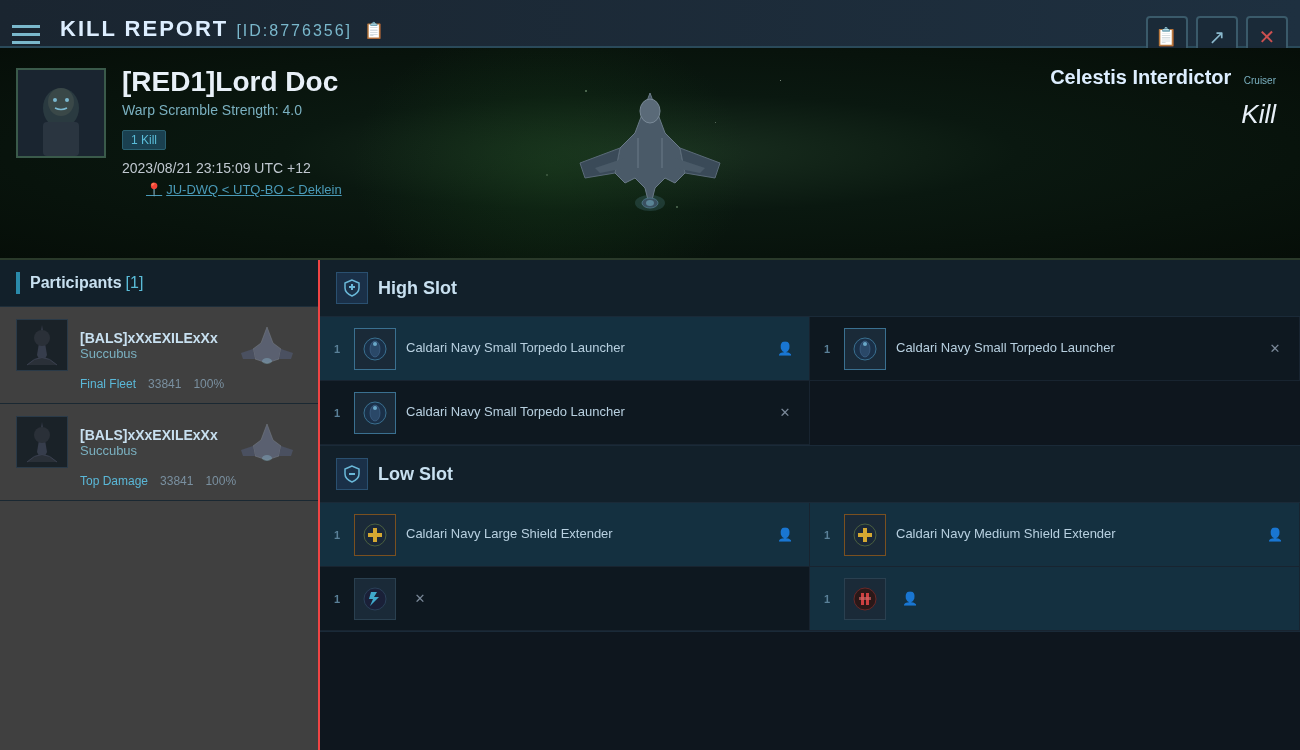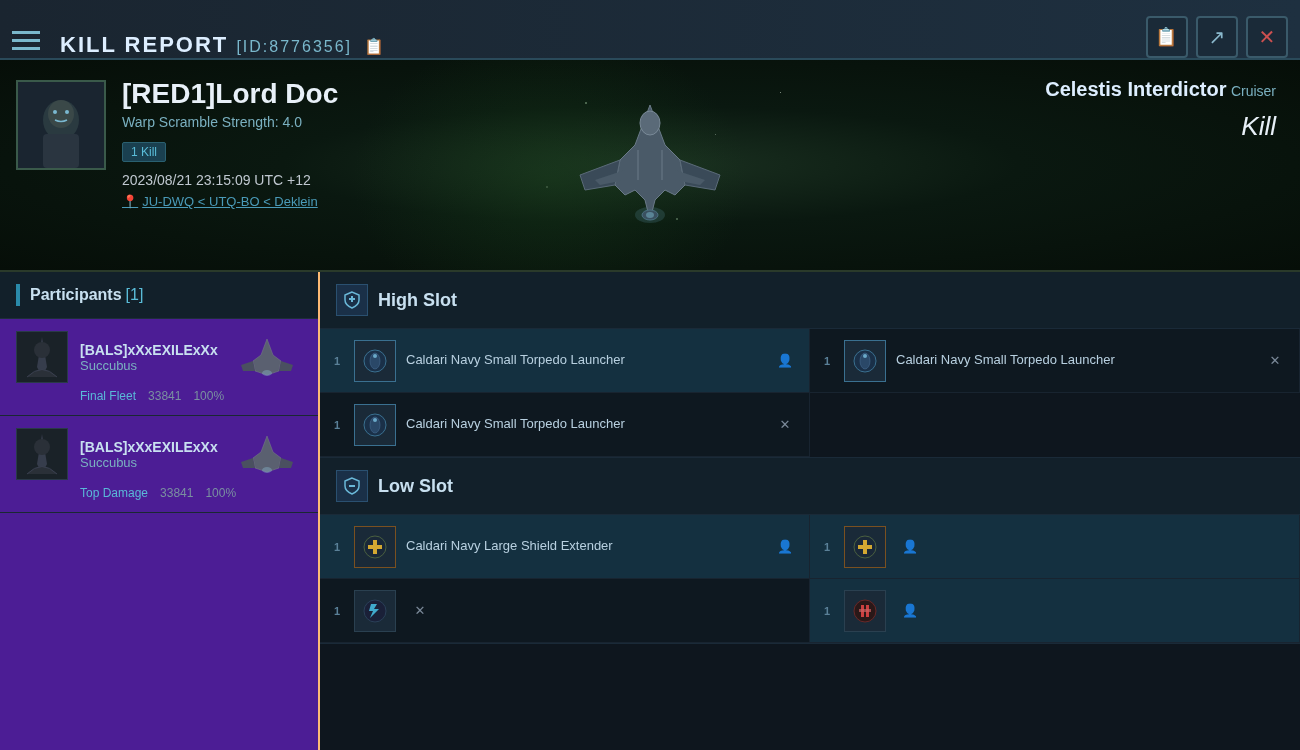--- a/index.html
+++ b/index.html
@@ -8,25 +8,25 @@
       height: 750px;
       background: #0d1117;
       font-family: 'Segoe UI', Arial, sans-serif;
       color: #c8d0d8;
       overflow: hidden;
     }
 
     
     .header {
       display: flex;
-      align-items: flex-end;
+      align-items: flex-start;
       background: linear-gradient(90deg, #1a2530 0%, #1e3040 100%);
       border-bottom: 2px solid #2a4a5a;
-      height: 60px;
-      padding: 0 12px;
+      height: 48px;
+      padding: 16px 12px;
     }
     .header-menu-btn {
       width: 36px; height: 36px;
       display: flex; flex-direction: column; justify-content: center; gap: 5px;
       cursor: pointer; margin-right: 12px;
     }
     .header-menu-btn span {
       display: block; width: 28px; height: 3px;
       background: #7ab8cc;
     }
@@ -115,20 +115,21 @@
     .hero-date {
       font-size: 14px;
       color: #c0c8d0;
       margin-bottom: 6px;
     }
     .hero-location {
       font-size: 13px;
       color: #4a9ab8;
       text-decoration: underline;
       cursor: pointer;
+      margin-left: 24px;
     }
     .hero-ship {
       position: absolute;
       left: 50%; top: 50%; transform: translate(-50%, -50%);
       z-index: 1;
     }
     .ship-silhouette {
       width: 200px; height: 160px;
       display: flex; align-items: center; justify-content: center;
     }
@@ -137,23 +138,23 @@
       padding: 18px 24px;
       position: relative; z-index: 1;
       flex-shrink: 0;
     }
     .hero-ship-name {
       font-size: 20px;
       color: #ddeeff;
       font-weight: 600;
     }
     .hero-ship-type {
-      font-size: 14px;
+      font-size: 10px;
       color: #7ab0c0;
-      margin-left: 0;
+      margin-left: 8px;
     }
     .hero-damage {
       font-size: 14px;
       color: #a0b8c8;
       margin: 6px 0 8px;
     }
     .hero-isk {
       font-size: 38px;
       font-weight: 700;
       color: #d4a832;
@@ -173,22 +174,22 @@
 
     
     .main-body {
       display: flex;
       height: calc(750px - 60px - 200px);
     }
 
     
     .participants-panel {
       width: 320px;
-      background: #4c1d95;
-      border-right: 2px solid #fdba74;
+      background: #404040;
+      border-right: 2px solid #ef4444;
       overflow-y: auto;
     }
     .panel-header {
       display: flex; align-items: center;
       padding: 12px 16px;
       border-bottom: 1px solid #1e2e3a;
       background: #12202a;
     }
     .panel-header-bar {
       width: 4px; height: 22px;
@@ -598,20 +599,21 @@
 
         <div class="slot-item highlighted">
           <span class="slot-qty">1</span>
           <div class="slot-icon orange-plus">
             <svg width="28" height="28" viewBox="0 0 28 28">
               <circle cx="14" cy="14" r="11" fill="#1a2838" stroke="#4a6040" stroke-width="1"></circle>
               <rect x="12" y="7" width="4" height="14" fill="#d4a832"></rect>
               <rect x="7" y="12" width="14" height="4" fill="#d4a832"></rect>
             </svg>
           </div>
+          <span class="slot-name">Caldari Navy Medium Shield Extender</span>
           <div class="slot-badge person-teal">👤</div>
         </div>
 
         <div class="slot-item">
           <span class="slot-qty">1</span>
           <div class="slot-icon energy">
             <svg width="28" height="28" viewBox="0 0 28 28">
               <circle cx="14" cy="14" r="11" fill="#1a2038" stroke="#2a4058" stroke-width="1"></circle>
               <path d="M10,7 L8,14 L12,14 L9,21 L18,12 L13,12 L16,7 Z" fill="#40aacc"></path>
             </svg>

